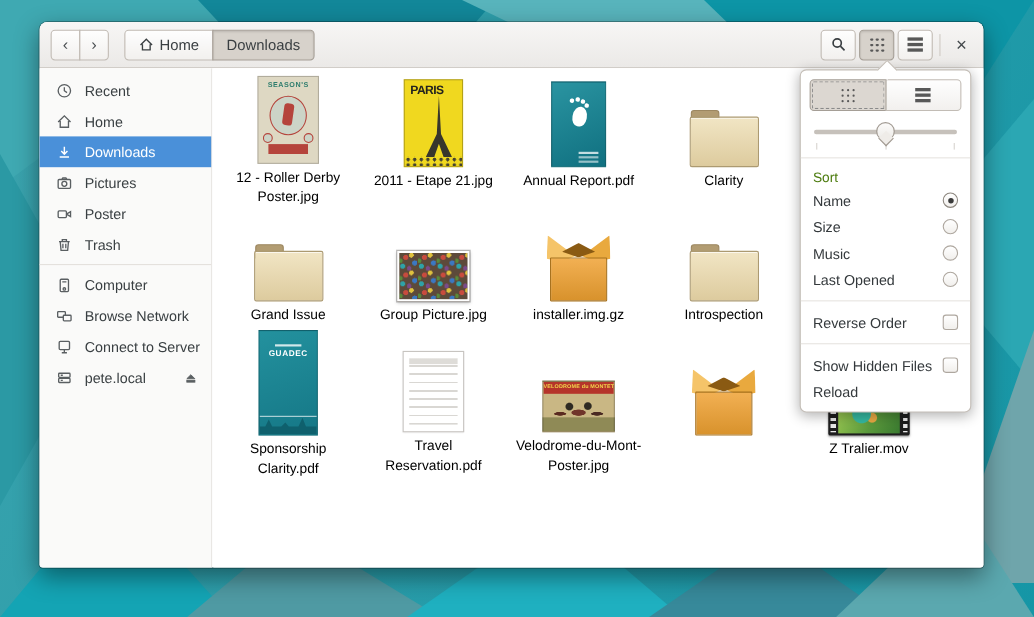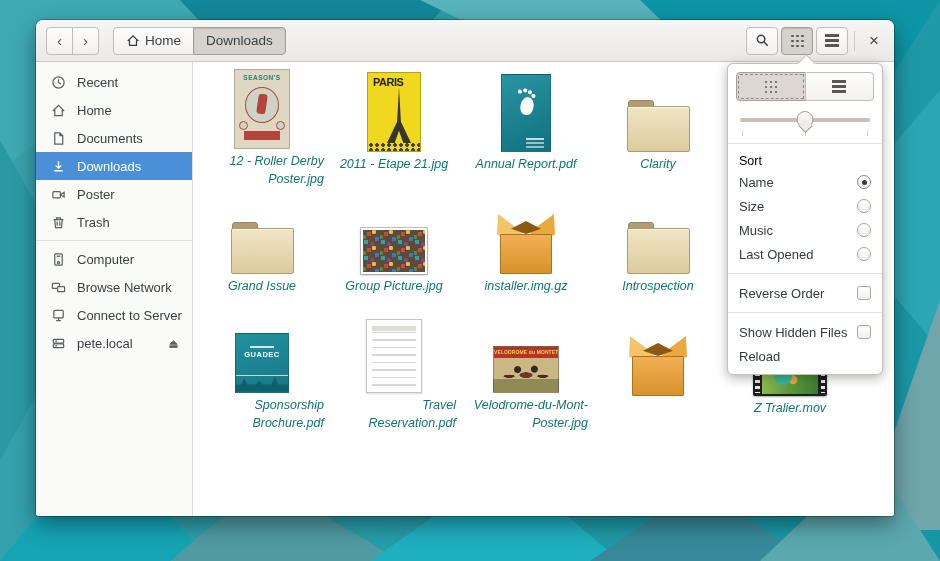--- a/index.html
+++ b/index.html
@@ -49,22 +49,22 @@
   .side-item.selected { background:#4a90d9; color:#fff; }
   .side-item.selected svg { stroke:#fff; }
   .side-sep { height:1px; background:#e4e1dd; margin:4px 0; }
   .eject { margin-left:auto; margin-right:12px; display:flex; }
 
   
   .content { position:absolute; left:158px; top:42px; right:0; bottom:0; background:#fff; border-radius:0 0 3px 0; }
   .filegrid { position:absolute; left:2px; top:4px; display:grid; grid-template-columns:repeat(5,132px); grid-auto-rows:122px; }
   .file-item { width:128px; display:flex; flex-direction:column; align-items:center; justify-self:center; }
   .thumb-box { height:86px; display:flex; align-items:flex-end; justify-content:center; }
-  .file-label { margin-top:3px; font-size:12.5px; line-height:1.45; text-align:right; color:#0f766e;
-    max-width:124px; overflow-wrap:break-word;font-style:italic; }
+  .file-label { margin-top:3px; font-size:12.5px; line-height:1.45; text-align:center; color:#000000;
+    max-width:124px; overflow-wrap:break-word; }
 
   
   .icon-folder { position:relative; width:63px; height:52px; }
   .icon-folder .tab { position:absolute; left:1px; top:0; width:26px; height:13px; background:#b29c72; border:1px solid #9c8760; border-radius:3px 3px 0 0; }
   .icon-folder .bodyp { position:absolute; left:0; top:6px; width:63px; height:46px;
     background:linear-gradient(#f1e5c4,#ddcb9e); border:1px solid #ac9a71; border-radius:2px; box-shadow:inset 0 1px 0 rgba(255,255,255,.7); }
 
   .icon-box { position:relative; width:62px; height:60px; }
   .icon-box .bodyb { position:absolute; left:5px; bottom:0; width:52px; height:40px;
     background:linear-gradient(#f2b053,#d8922c); border:1px solid #a8721e; border-radius:1px; }
@@ -103,21 +103,21 @@
   .icon-crowdpic { width:66px; height:46px; border:2px solid #fff; outline:1px solid rgba(0,0,0,.22);
     box-shadow:0 1px 3px rgba(0,0,0,.25); background-color:#5d4a3a;
     background-image:radial-gradient(circle at 6px 4px,#c84b3e 2.2px,transparent 2.5px),
       radial-gradient(circle at 14px 9px,#3b78c2 2.2px,transparent 2.5px),
       radial-gradient(circle at 3px 12px,#2ea3a8 2.2px,transparent 2.5px),
       radial-gradient(circle at 11px 2px,#e0c23e 2px,transparent 2.3px),
       radial-gradient(circle at 9px 14px,#7a4a8a 2px,transparent 2.3px),
       radial-gradient(circle at 1px 7px,#5a8a3a 2px,transparent 2.3px);
     background-size:17px 16px; }
 
-  .icon-guadec { position:relative; width:54px; height:60px; background:linear-gradient(160deg,#23919e,#157786); border:1px solid rgba(0,0,0,.2); overflow:hidden; }
+  .icon-guadec { position:relative; width:54px; height:96px; background:linear-gradient(160deg,#23919e,#157786); border:1px solid rgba(0,0,0,.2); overflow:hidden; }
   .icon-guadec .pre { position:absolute; top:12px; left:50%; transform:translateX(-50%); width:24px; height:2px; background:rgba(255,255,255,.8); }
   .icon-guadec .ttl { position:absolute; top:16px; width:100%; text-align:center; font-size:7.5px; font-weight:bold; color:#fff; letter-spacing:.5px; }
   .icon-guadec .sky { position:absolute; bottom:0; left:0; right:0; height:16px; background:#0f606d;
     clip-path:polygon(0 100%,0 55%,10% 55%,16% 15%,22% 55%,38% 55%,45% 32%,51% 55%,68% 55%,75% 5%,81% 55%,100% 55%,100% 100%); }
   .icon-guadec .wline { position:absolute; bottom:16px; left:0; right:0; height:1px; background:rgba(255,255,255,.7); }
 
   .icon-travel { position:relative; width:56px; height:74px; background:#fff; border:1px solid #c7c4c0; box-shadow:0 1px 2px rgba(0,0,0,.15); padding:6px 5px; }
   .icon-travel .txt { height:100%;
     background:linear-gradient(#dedcd8 0 0) top/100% 5px no-repeat,
       repeating-linear-gradient(180deg,transparent 0 6px,#d9d7d3 6px 7.5px); }
@@ -154,21 +154,21 @@
   .seg .btn:last-child { border-radius:0 4px 4px 0; margin-left:-1px; }
   .slider { position:relative; height:26px; margin:9px 4px 0; }
   .slider .track { position:absolute; top:8px; left:0; right:0; height:3.5px; background:#c6c1bb; border-radius:2px; }
   .slider .handle { position:absolute; left:50%; top:1px; transform:translateX(-50%); width:17px; height:17px;
     background:linear-gradient(#fcfbfa,#eceae6); border:1px solid #a19a92; border-radius:50%; z-index:2; }
   .slider .handle::after { content:""; position:absolute; left:50%; bottom:-4px; width:9px; height:9px;
     background:#efece8; border-right:1px solid #a19a92; border-bottom:1px solid #a19a92;
     transform:translateX(-50%) rotate(45deg); z-index:-1; }
   .slider .tick { position:absolute; bottom:0; width:1px; height:6px; background:#d8d4cf; }
   .pop-sep { height:1px; background:#e7e4e0; margin:7px -8px; }
-  .pop-label { font-size:12.5px; color:#000000; padding:3px 3px 2px; }
+  .pop-label { font-size:12.5px; color:#4d7c0f; padding:3px 3px 2px; }
   .pop-row { display:flex; align-items:center; height:24px; padding:0 3px; font-size:13px; color:#34393c; }
   .pop-row .ctl { margin-left:auto; }
   .radio { width:14px; height:14px; border:1px solid #aea79f; border-radius:50%; background:linear-gradient(#fff,#f1efec); }
   .radio.checked { border-color:#8c867e; display:flex; align-items:center; justify-content:center; }
   .radio.checked::after { content:""; width:5px; height:5px; border-radius:50%; background:#3a3a3a; }
   .checkbox { width:14px; height:14px; border:1px solid #aea79f; border-radius:3px; background:linear-gradient(#fff,#f1efec); }
 </style>
 </head>
 <body>
 
@@ -248,35 +248,37 @@
         <span>Recent</span>
       </div>
       <div class="side-item">
         <span style="display:flex">
             <svg width="15" height="15" viewBox="0 0 16 16" fill="none" stroke-width="1.3">
               <path d="M2 8.5 8 2.5l6 6M4 7.5V13.5h8V7.5"></path>
             </svg>
           </span>
         <span>Home</span>
       </div>
-      <div class="side-item">
-        <span style="display:flex">
-            <svg width="15" height="15" viewBox="0 0 16 16" fill="none" stroke-width="1.3">
-              <path d="M4 2h5.5L12.5 5v9H4zM9.5 2v3h3"></path>
-            </svg>
-          </span>
-        <span>Documents</span>
-      </div>
       <div class="side-item selected">
         <span style="display:flex">
             <svg width="15" height="15" viewBox="0 0 16 16" fill="none" stroke-width="1.4">
               <path d="M8 2.5v7M5 6.8 8 9.8l3-3M3.5 12.5h9"></path>
             </svg>
           </span>
         <span>Downloads</span>
+      </div>
+      <div class="side-item">
+        <span style="display:flex">
+            <svg width="15" height="15" viewBox="0 0 16 16" fill="none" stroke-width="1.3">
+              <rect x="2" y="4.5" width="12" height="8.5" rx="1"></rect>
+              <circle cx="8" cy="8.7" r="2.4"></circle>
+              <path d="M5.5 4.5 6.5 3h3l1 1.5"></path>
+            </svg>
+          </span>
+        <span>Pictures</span>
       </div>
       <div class="side-item">
         <span style="display:flex">
             <svg width="15" height="15" viewBox="0 0 16 16" fill="none" stroke-width="1.3">
               <rect x="2" y="5" width="8" height="6.5" rx="1"></rect>
               <path d="M10 8.2 14 5.8v4.8l-4-2.4"></path>
             </svg>
           </span>
         <span>Poster</span>
       </div>
@@ -428,21 +430,21 @@
 
         <div class="file-item">
           <div class="thumb-box">
             <div class="icon-guadec">
               <div class="pre"></div>
               <div class="ttl">GUADEC</div>
               <div class="wline"></div>
                 <div class="sky"></div>
             </div>
           </div>
-          <div class="file-label">Sponsorship Brochure.pdf</div>
+          <div class="file-label">Sponsorship Clarity.pdf</div>
         </div>
 
         <div class="file-item">
           <div class="thumb-box">
             <div class="icon-travel">
                 <div class="txt"></div>
               </div>
           </div>
           <div class="file-label">Travel Reservation.pdf</div>
         </div>

